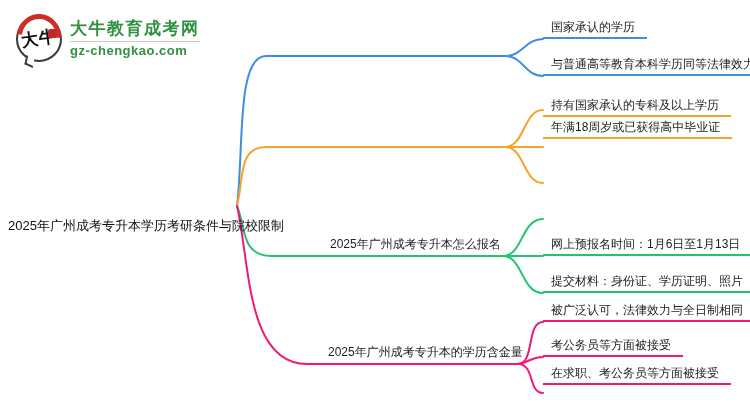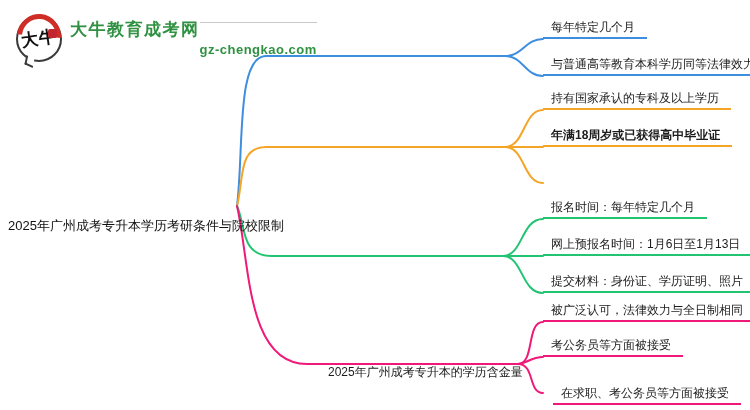--- a/index.html
+++ b/index.html
@@ -16,24 +16,24 @@
   .logo-bubble{position:relative;width:46px;height:46px;border:2px solid #3a3a3a;border-radius:50%;background:#fff;flex:0 0 auto;}
   .logo-cap{position:absolute;top:-4px;left:-1px;width:44px;height:44px;border-radius:50%;
     border:5px solid transparent;border-top-color:#cf2e26;border-right-color:#cf2e26;
     transform:rotate(-40deg);}
   .logo-han{position:absolute;left:0;top:9px;width:42px;text-align:center;
     font-size:17px;font-weight:bold;color:#111;letter-spacing:1px;transform:rotate(-8deg);
     font-family:"DejaVu Sans",sans-serif;}
   .logo-seal{position:absolute;right:3px;top:11px;width:9px;height:9px;background:#c1272d;border-radius:2px;}
   .logo-tail{position:absolute;left:7px;bottom:-6px;width:9px;height:9px;background:#fff;
     border-left:2px solid #3a3a3a;border-bottom:2px solid #3a3a3a;transform:rotate(25deg) skewX(14deg);}
-  .logo-text{display:flex;flex-direction:row;}
+  .logo-text{display:flex;flex-direction:column;}
   .logo-title{color:var(--logo_green);font-weight:bold;font-size:17px;letter-spacing:1.5px;line-height:20px;}
   .logo-domain{color:var(--logo_green);font-weight:bold;font-size:13px;letter-spacing:.5px;line-height:16px;
-    border-top:1px solid #c9c9c9;margin-top:2px;padding-top:19px;}
+    border-top:1px solid #c9c9c9;margin-top:2px;padding-top:1px;}
 
   
   svg.links{position:absolute;left:0;top:0;}
   svg.links path{fill:none;stroke-width:2;stroke-linecap:round;}
   .st-blue{stroke:var(--blue);} .st-orange{stroke:var(--orange);}
   .st-green{stroke:var(--green);} .st-pink{stroke:var(--pink);}
 
   .root-topic{position:absolute;left:8px;top:198px;font-size:13px;line-height:16px;
     color:#111;white-space:nowrap;margin-top:20px;}
   .branch-topic{position:absolute;left:330px;font-size:12px;line-height:16px;white-space:nowrap;color:var(--text);}
@@ -77,29 +77,29 @@
     <path class="st-green" d="M503,256 C523,256 521,293 543,293"></path>
 
     <path class="st-pink" d="M237,206 C250,262 246,364 307,364 H518"></path>
     <path class="st-pink" d="M518,364 C535,364 526,322 543,322"></path>
     <path class="st-pink" d="M518,364 C526,364 531,357 543,357"></path>
     <path class="st-pink" d="M518,364 C535,364 528,393 543,393"></path>
   </svg>
 
   <div class="root-topic">2025年广州成考专升本学历考研条件与院校限制</div>
 
-  <div class="branch-topic" style="left:328px;top:344px;margin-top:20px;">2025年广州成考专升本的学历含金量</div>
+  <div class="branch-topic" style="top:236px;">2025年广州成考专升本怎么报名</div>
+  <div class="branch-topic" style="left:328px;top:344px;">2025年广州成考专升本的学历含金量</div>
 
-  <div class="sub-topic bd-blue" style="top:18px;">每年特定几个月</div>
+  <div class="sub-topic bd-blue" style="top:18px;">国家承认的学历</div>
   <div class="sub-topic bd-blue" style="top:55px;">与普通高等教育本科学历同等法律效力</div>
 
-  <div class="sub-topic bd-orange" style="top:89px;">持有国家承认的专科及以上学历</div>
-  <div class="sub-topic bd-orange" style="top:126px;font-weight:bold;">年满18周岁或已获得高中毕业证</div>
+  <div class="sub-topic bd-orange" style="top:96px;">持有国家承认的专科及以上学历</div>
+  <div class="sub-topic bd-orange" style="top:118px;">年满18周岁或已获得高中毕业证</div>
 
-  <div class="sub-topic bd-green" style="top:198px;">报名时间：每年特定几个月</div>
   <div class="sub-topic bd-green" style="top:235px;">网上预报名时间：1月6日至1月13日</div>
   <div class="sub-topic bd-green" style="top:272px;">提交材料：身份证、学历证明、照片</div>
 
   <div class="sub-topic bd-pink" style="top:301px;">被广泛认可，法律效力与全日制相同</div>
   <div class="sub-topic bd-pink" style="top:336px;">考公务员等方面被接受</div>
-  <div class="sub-topic bd-pink" style="top:384px;margin-left:10px;">在求职、考公务员等方面被接受</div>
+  <div class="sub-topic bd-pink" style="top:364px;">在求职、考公务员等方面被接受</div>
 
 </div>
 
 </body></html>

